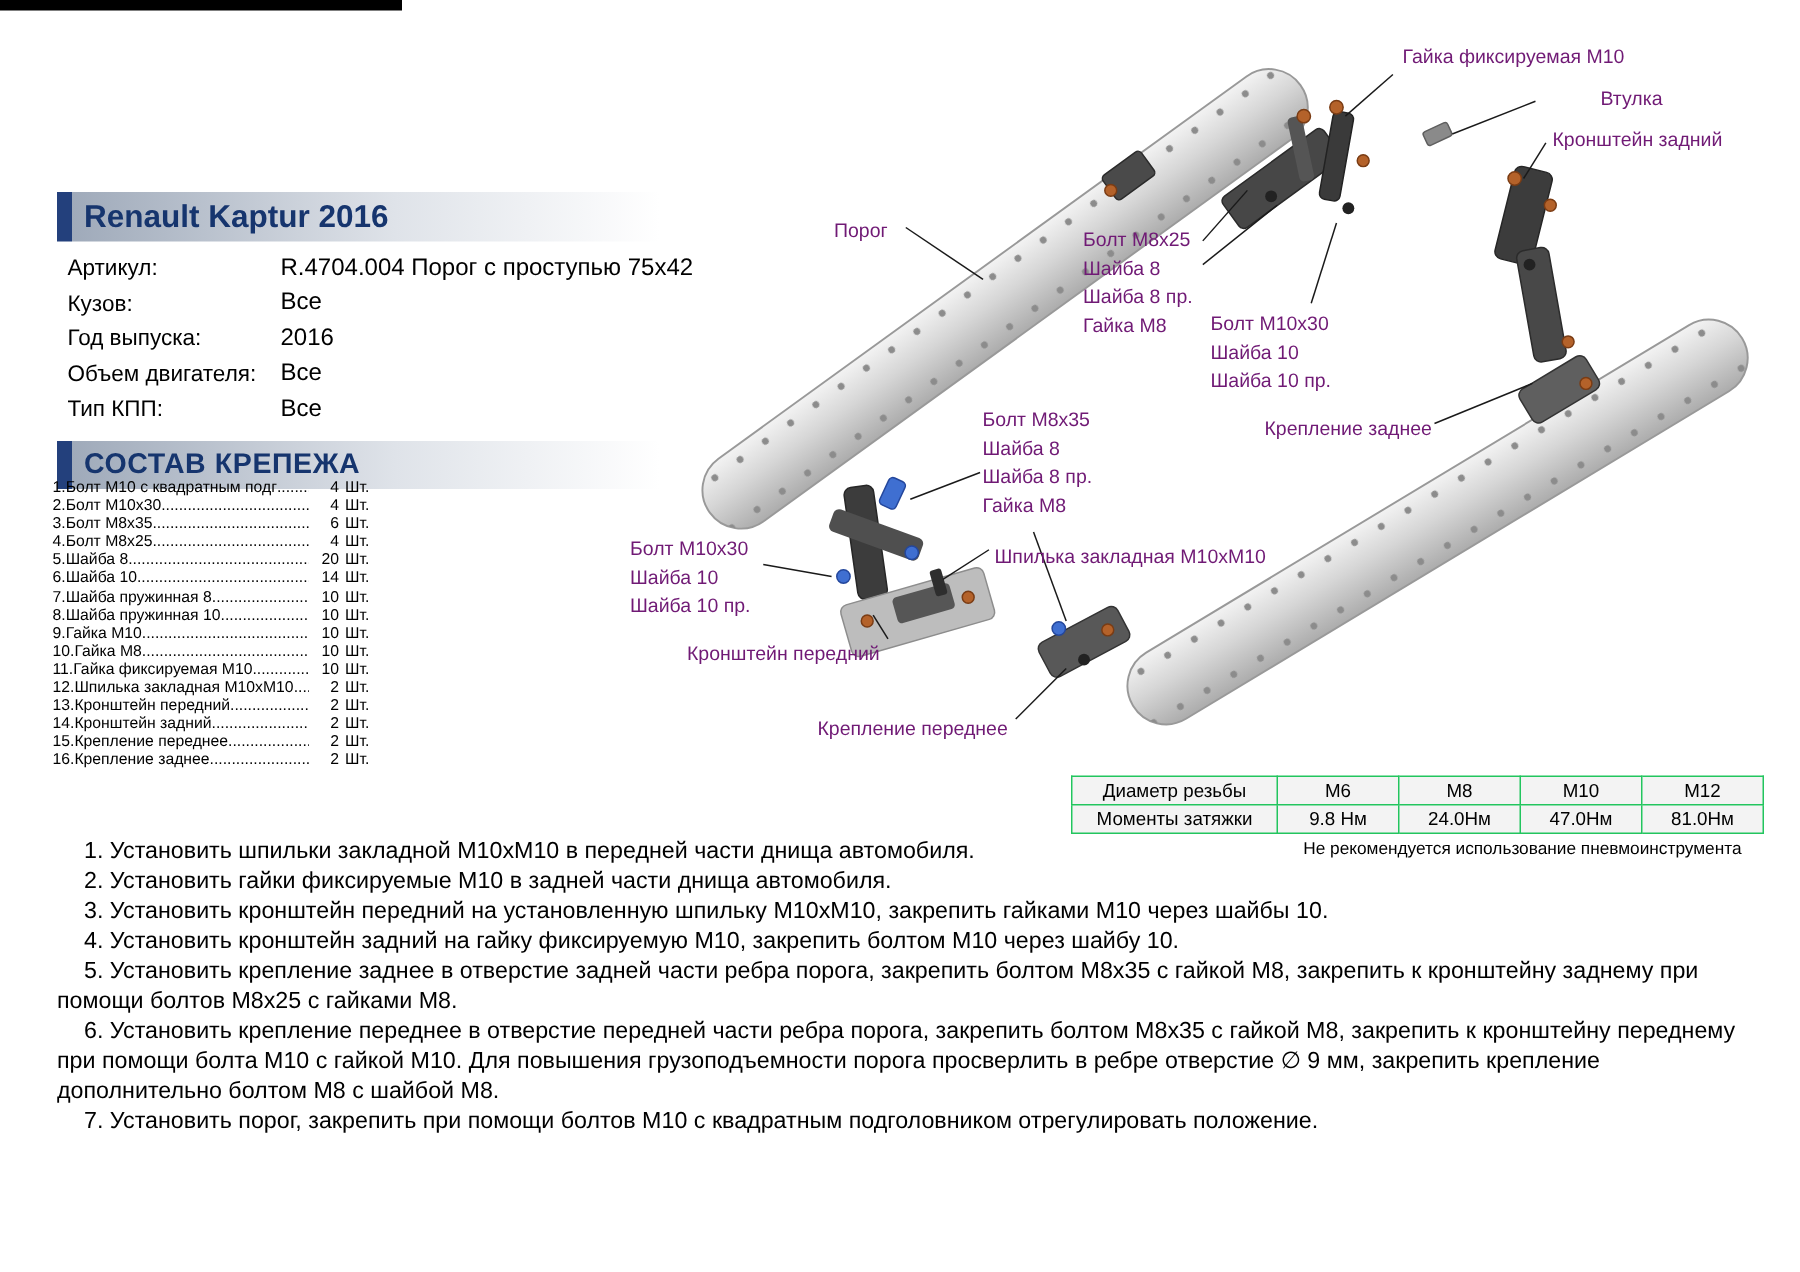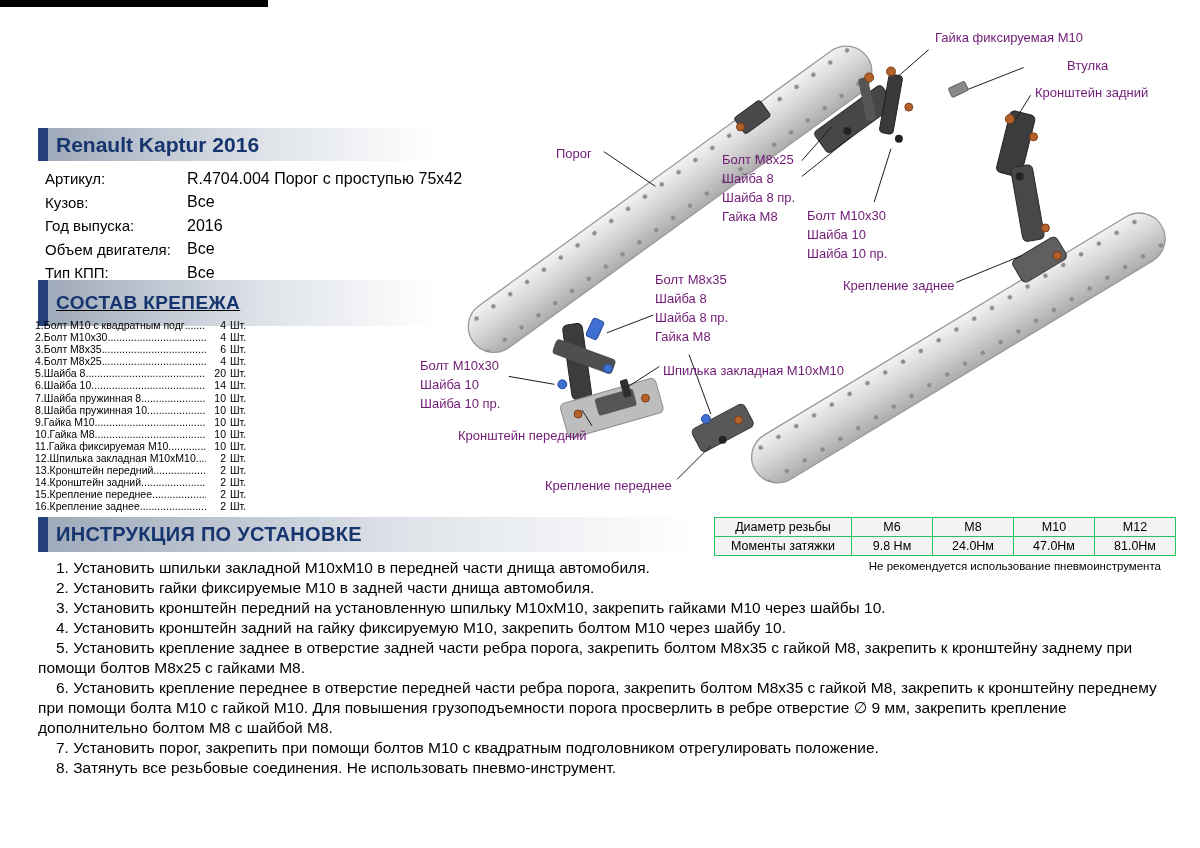--- a/index.html
+++ b/index.html
@@ -6,21 +6,21 @@
   .page{position:relative;width:1200px;height:848px;background:#ffffff;
         font-family:"Liberation Sans",sans-serif;color:#000;overflow:hidden;}
   .topstrip{position:absolute;left:0;top:0;width:268px;height:7px;background:#000;}
 
   
   .band{position:absolute;height:33px;background:linear-gradient(90deg,#9faaba 0%,#dfe3e9 55%,#ffffff 100%);
         border-left:10px solid #23407c;display:flex;align-items:center;padding-left:8px;box-sizing:border-box;}
   .band-title{font-weight:bold;color:#16356e;white-space:nowrap;}
   #hdr{left:38px;top:128px;width:402px;}
   #hdr .band-title{font-size:21px;}
-  #fast-band{left:38px;top:280px;width:402px;height:46px;text-decoration:underline;}
+  #fast-band{left:38px;top:294px;width:402px;height:32px;}
   #fast-band .band-title{font-size:19px;letter-spacing:.4px;}
   #instr-band{left:38px;top:517px;width:660px;height:35px;}
   #instr-band .band-title{font-size:20px;letter-spacing:.3px;}
 
   
   .specs{position:absolute;left:45px;top:167px;width:430px;}
   .spec-row{display:flex;align-items:center;height:23.5px;}
   .spec-label{width:142px;font-size:15px;}
   .spec-value{font-size:16px;}
 
@@ -315,23 +315,20 @@
       <div>Шпилька закладная М10хМ10</div>
     </div>
     <div class="callout" style="left:58px;top:406px">
       <div>Кронштейн передний</div>
     </div>
     <div class="callout" style="left:145px;top:456px">
       <div>Крепление переднее</div>
     </div>
   </div>
 
-  <div class="band" id="instr-band">
-    <span class="band-title">ИНСТРУКЦИЯ ПО УСТАНОВКЕ</span>
-  </div>
 
   <div class="torque">
     <table>
       <tbody>
           <tr>
         <td class="c0">Диаметр резьбы</td>
         <td class="cn">М6</td>
         <td class="cn">М8</td>
         <td class="cn">М10</td>
         <td class="cn">М12</td>
@@ -349,16 +346,15 @@
   <div class="torque-note">Не рекомендуется использование пневмоинструмента</div>
 
   <div class="instructions">
     <p class="step">1. Установить шпильки закладной М10хМ10 в передней части днища автомобиля.</p>
     <p class="step">2. Установить гайки фиксируемые М10 в задней части днища автомобиля.</p>
     <p class="step">3. Установить кронштейн передний на установленную шпильку М10хМ10, закрепить гайками М10 через шайбы 10.</p>
     <p class="step">4. Установить кронштейн задний на гайку фиксируемую М10, закрепить болтом М10 через шайбу 10.</p>
     <p class="step">5. Установить крепление заднее в отверстие задней части ребра порога, закрепить болтом М8х35 с гайкой М8, закрепить к кронштейну заднему при помощи болтов М8х25 с гайками М8.</p>
     <p class="step">6. Установить крепление переднее в отверстие передней части ребра порога, закрепить болтом М8х35 с гайкой М8, закрепить к кронштейну переднему при помощи болта М10 с гайкой М10. Для повышения грузоподъемности порога просверлить в ребре отверстие ∅ 9 мм, закрепить крепление дополнительно болтом М8 с шайбой М8.</p>
     <p class="step">7. Установить порог, закрепить при помощи болтов М10 с квадратным подголовником  отрегулировать положение.</p>
-    <p class="step">8. Затянуть все резьбовые соединения. Не использовать пневмо-инструмент.</p>
   </div>
 
 </div>
 
 </body></html>

